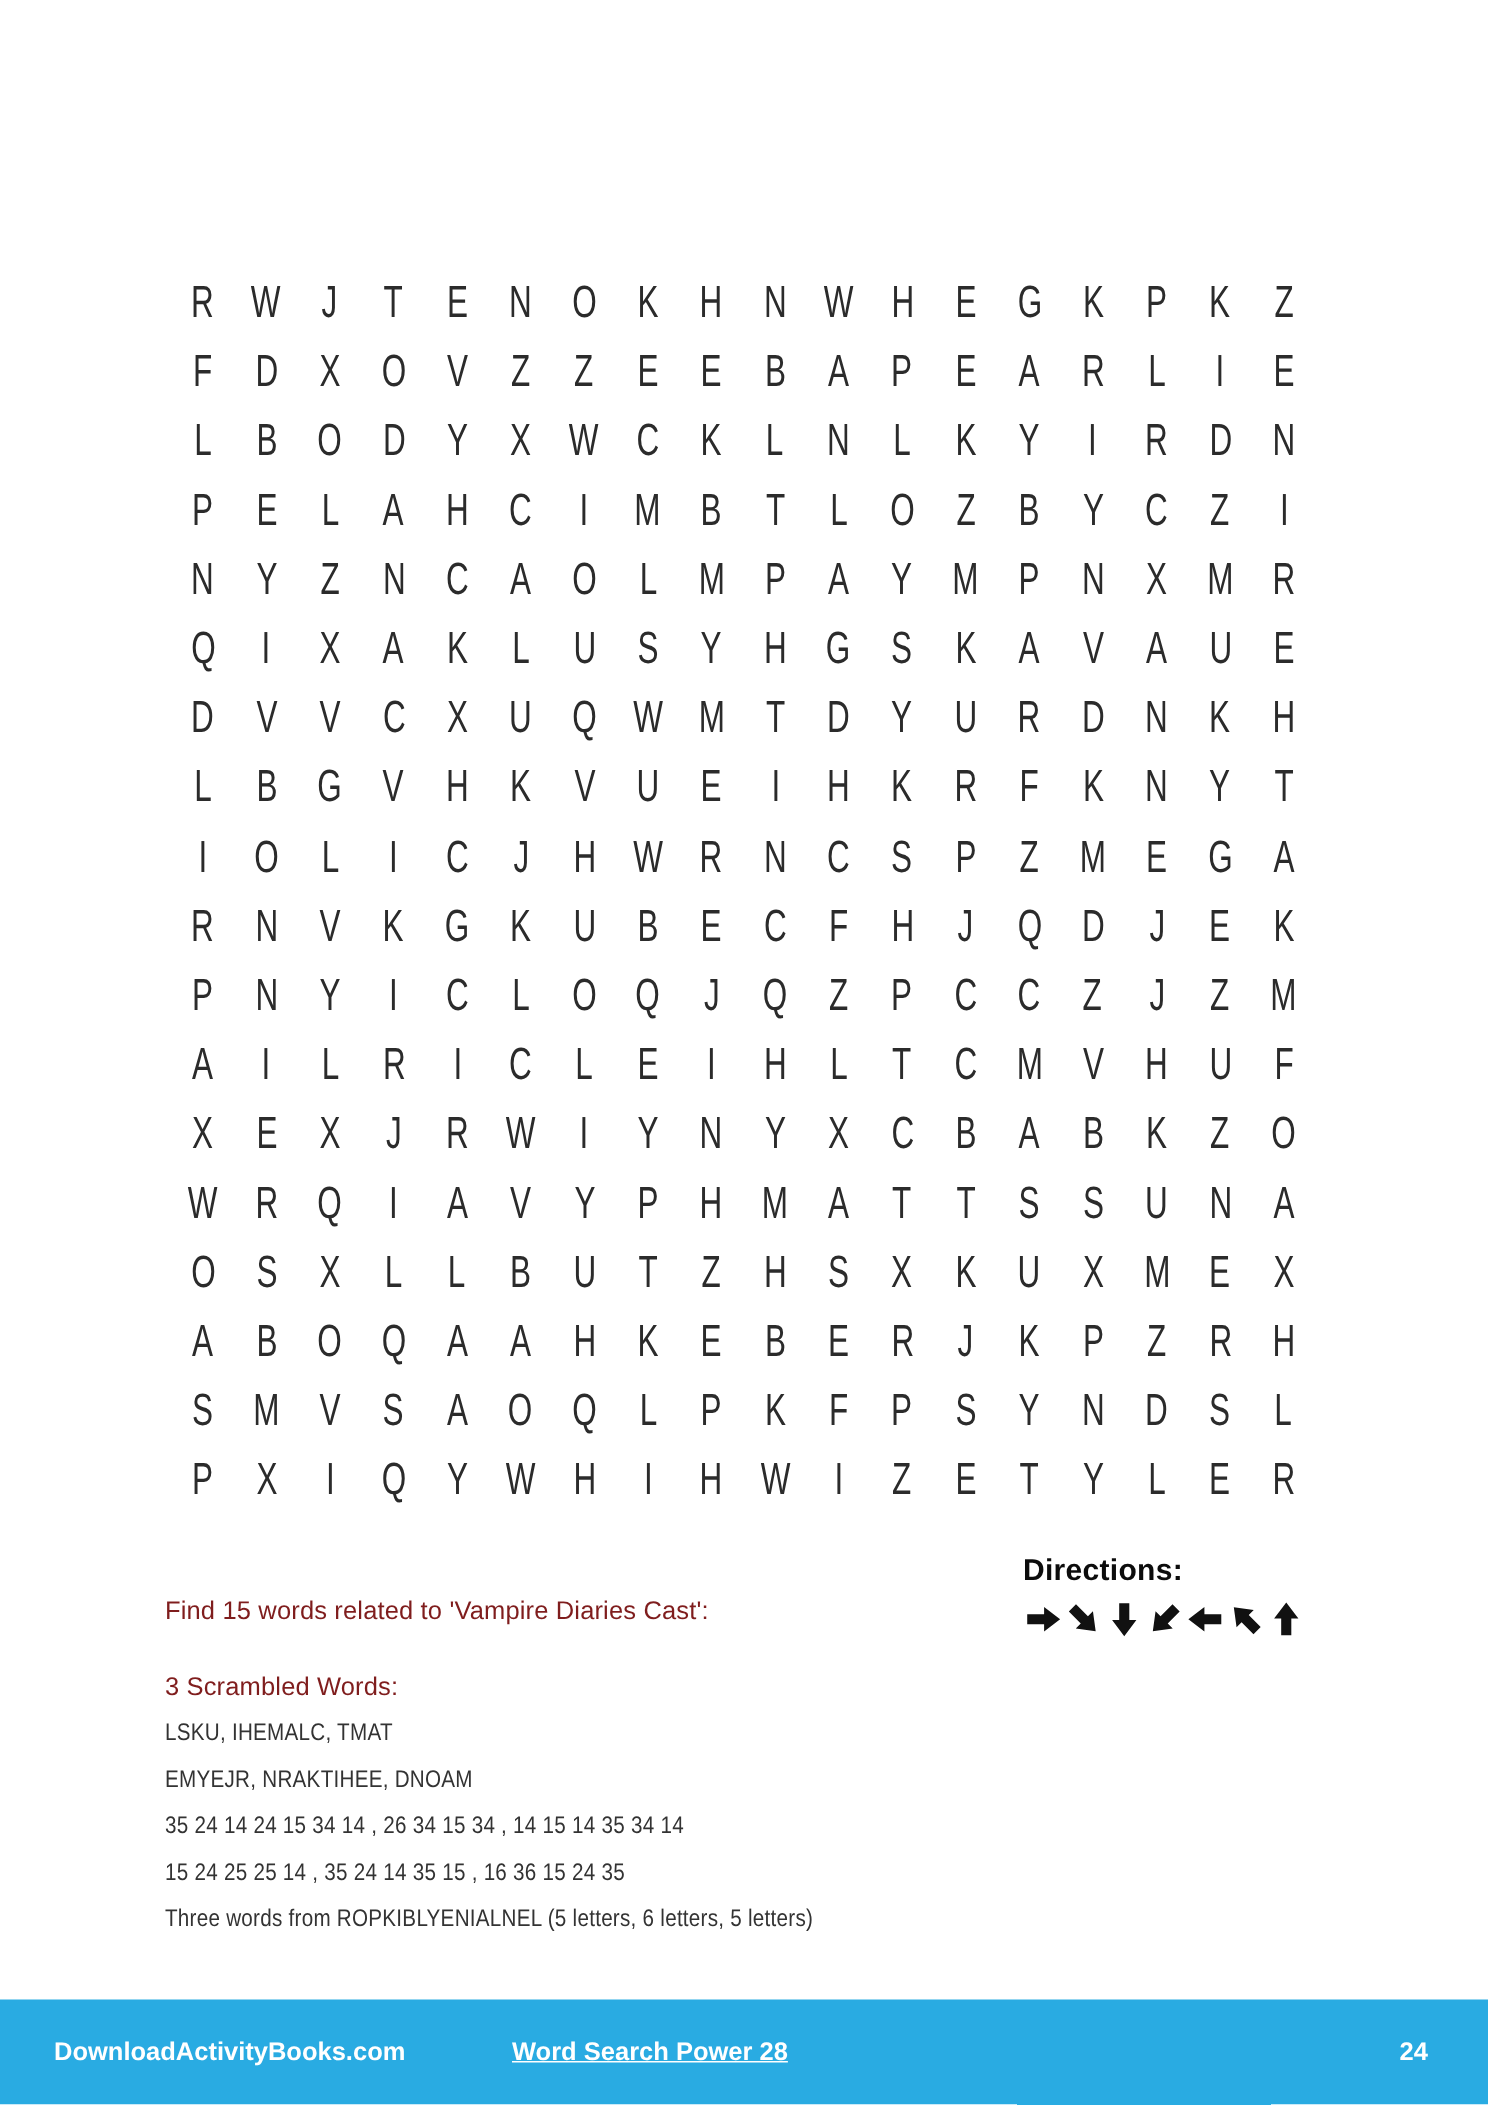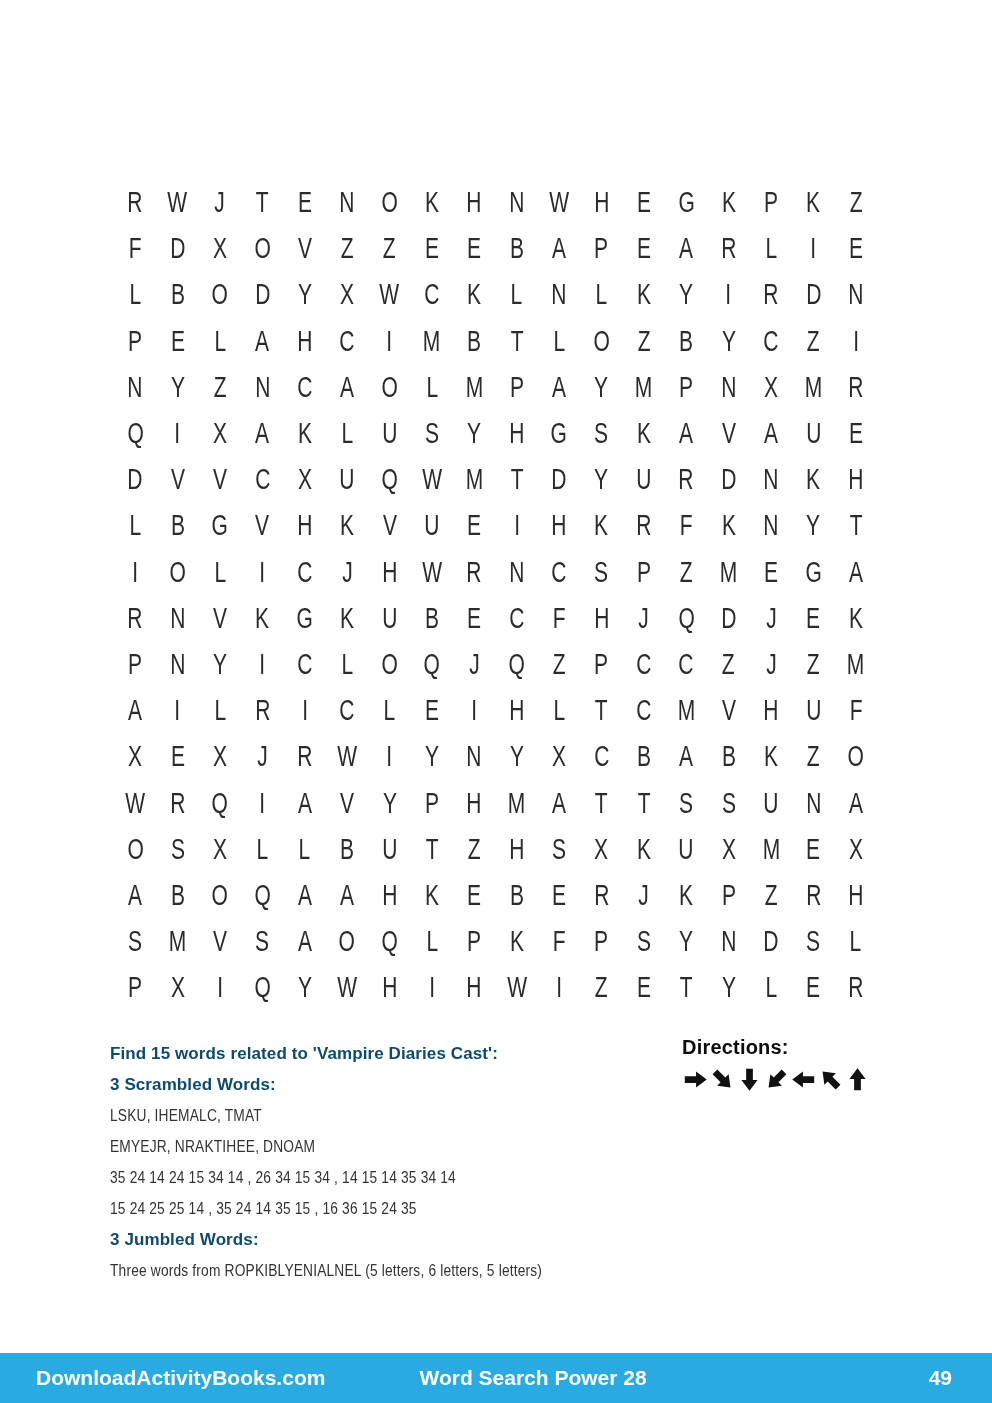--- a/index.html
+++ b/index.html
@@ -29,45 +29,45 @@
   }
   .grid-cell { display:flex; align-items:center; justify-content:center; }
   .cell-letter {
     font-size:30px; line-height:1; color:#2b2b2b; font-weight:400;
     transform:scaleX(0.70); transform-origin:center;
   }
 
   
   .clues { position:absolute; top:1038px; left:110px; width:560px; }
   .clue-heading {
-    font-weight:bold; font-size:17px; color:#0c4a6e;
-    line-height:31px; letter-spacing:0.1px;
+    font-weight:normal; font-size:17px; color:#7f1d1d;
+    line-height:31px; letter-spacing:0.1px;margin-top:20px;
   }
   .clue-line {
     font-size:16px; color:#333; line-height:31px;
     transform:scaleX(0.86); transform-origin:left center;
     white-space:nowrap; letter-spacing:0.2px;
   }
 
   
   .directions { position:absolute; top:1036px; left:682px; width:220px; }
   .directions-heading { font-weight:bold; font-size:20px; color:#0c0c0c; letter-spacing:0.2px; }
   .directions-arrows { margin-top:7px; display:flex; align-items:center; }
   .arrow { width:27px; height:27px; display:inline-flex; align-items:center; justify-content:center; }
   .arrow svg { display:block; }
 
   
   .footer {
-    position:absolute; left:0; bottom:0; width:100%; height:50px;
+    position:absolute; left:0; bottom:0; width:100%; height:70px;
     display:flex; align-items:center;
-    color:#ffffff; font-weight:bold; font-size:21px;
+    color:#ffffff; font-weight:bold; font-size:17px;
     padding:0 40px 0 36px;
   }
   .footer .left  { flex:1; text-align:left; }
-  .footer .center{ flex:1; text-align:right; }
+  .footer .center{ flex:1; text-align:left;text-decoration:underline; }
   .footer .right { flex:1; text-align:right; }
 </style>
 </head>
 <body>
 
 <div class="page">
 
 
   <div class="grid">
       <span class="grid-cell">
@@ -1044,21 +1044,20 @@
       </span>
     </div>
 
   <div class="clues">
     <div class="clue-heading">Find 15 words related to 'Vampire Diaries Cast':</div>
     <div class="clue-heading">3 Scrambled Words:</div>
     <div class="clue-line">LSKU, IHEMALC, TMAT</div>
     <div class="clue-line">EMYEJR, NRAKTIHEE, DNOAM</div>
     <div class="clue-line">35 24 14 24 15 34 14 , 26 34 15 34 , 14 15 14 35 34 14</div>
     <div class="clue-line">15 24 25 25 14 , 35 24 14 35 15 , 16 36 15 24 35</div>
-    <div class="clue-heading">3 Jumbled Words:</div>
     <div class="clue-line">Three words from ROPKIBLYENIALNEL (5 letters, 6 letters, 5 letters)</div>
   </div>
 
   <div class="directions">
     <div class="directions-heading">Directions:</div>
     <div class="directions-arrows">
         <span class="arrow" style="transform: rotate(0deg);">
           <svg viewBox="0 0 24 24" width="27" height="27">
             <path d="M2.5 9 L12.5 9 L12.5 4.8 L22 12 L12.5 19.2 L12.5 15 L2.5 15 Z" fill="#111111"></path>
           </svg>
@@ -1092,16 +1091,16 @@
           <svg viewBox="0 0 24 24" width="27" height="27">
             <path d="M2.5 9 L12.5 9 L12.5 4.8 L22 12 L12.5 19.2 L12.5 15 L2.5 15 Z" fill="#111111"></path>
           </svg>
         </span>
       </div>
   </div>
 
   <div class="footer" style="background: rgb(41, 171, 226); color: rgb(255, 255, 255);">
     <div class="left">DownloadActivityBooks.com</div>
     <div class="center">Word Search Power 28</div>
-    <div class="right">49</div>
+    <div class="right">24</div>
   </div>
 
 </div>
 
 </body></html>

